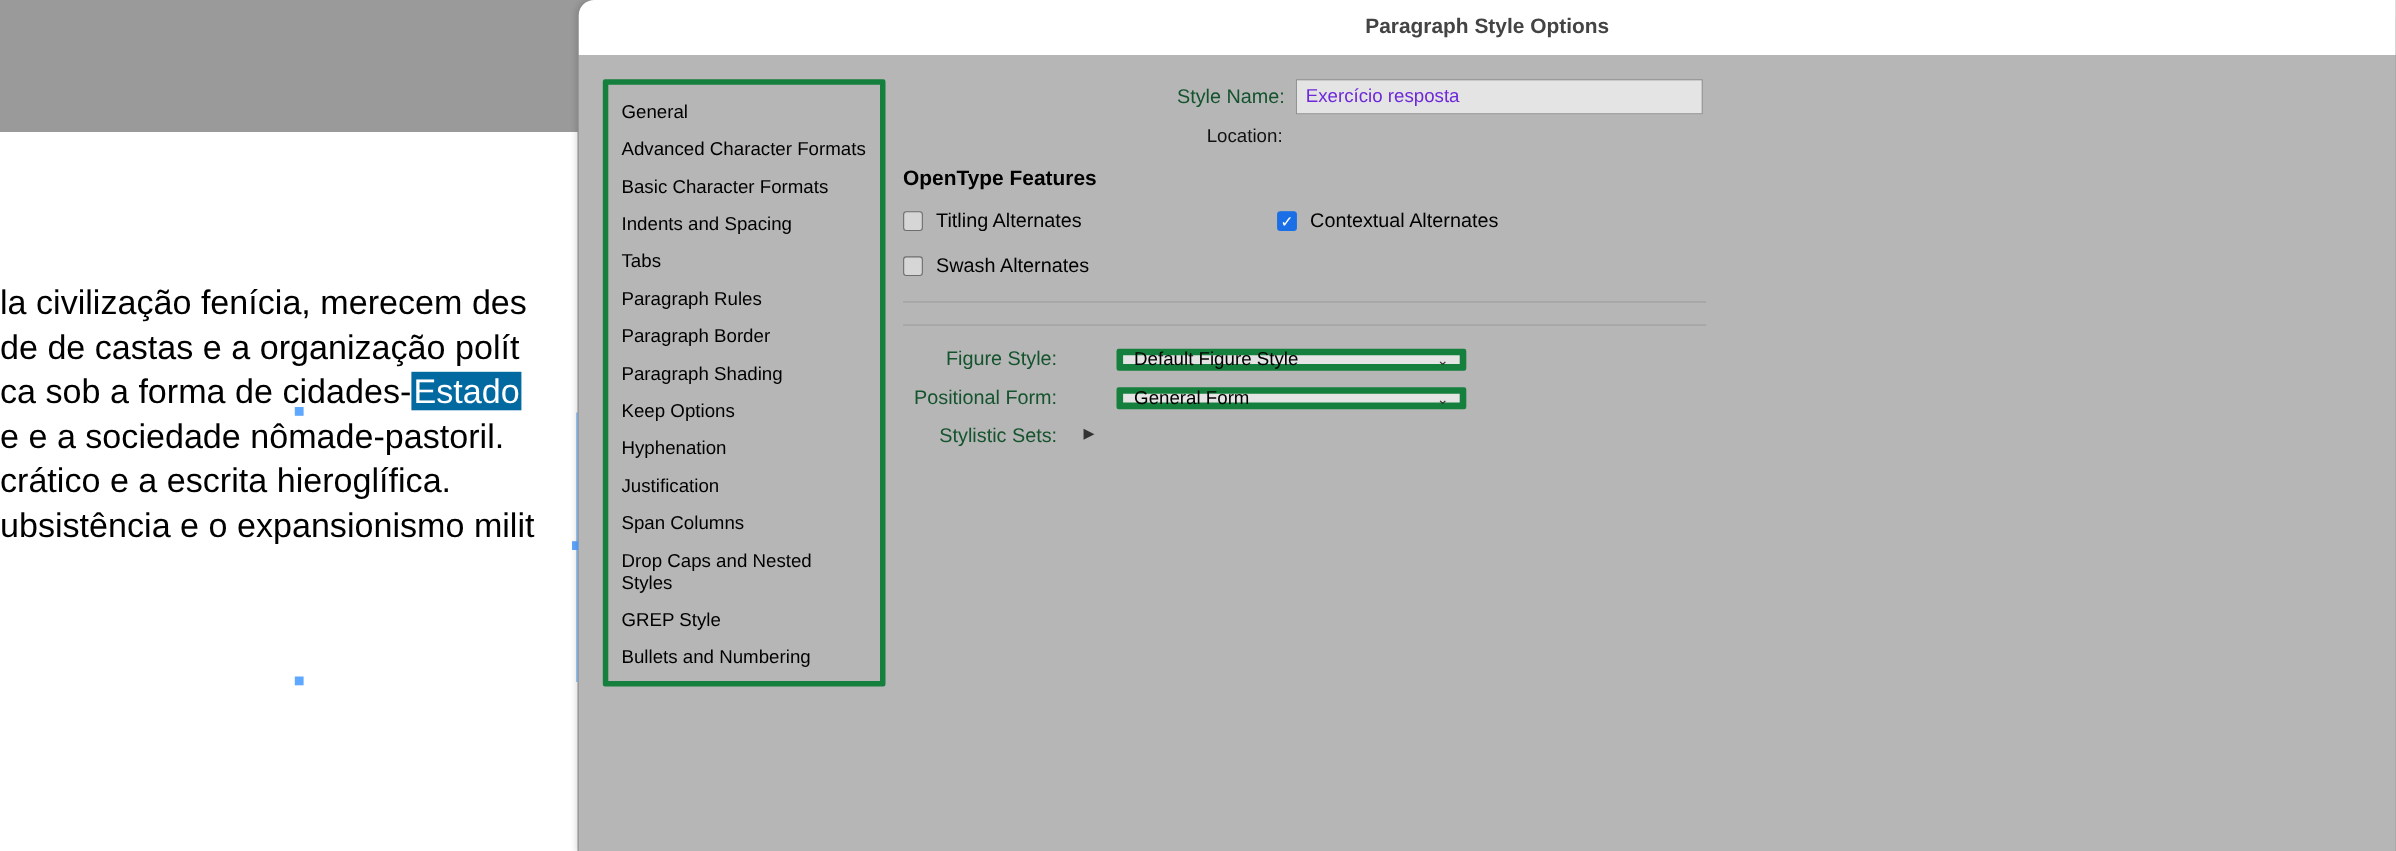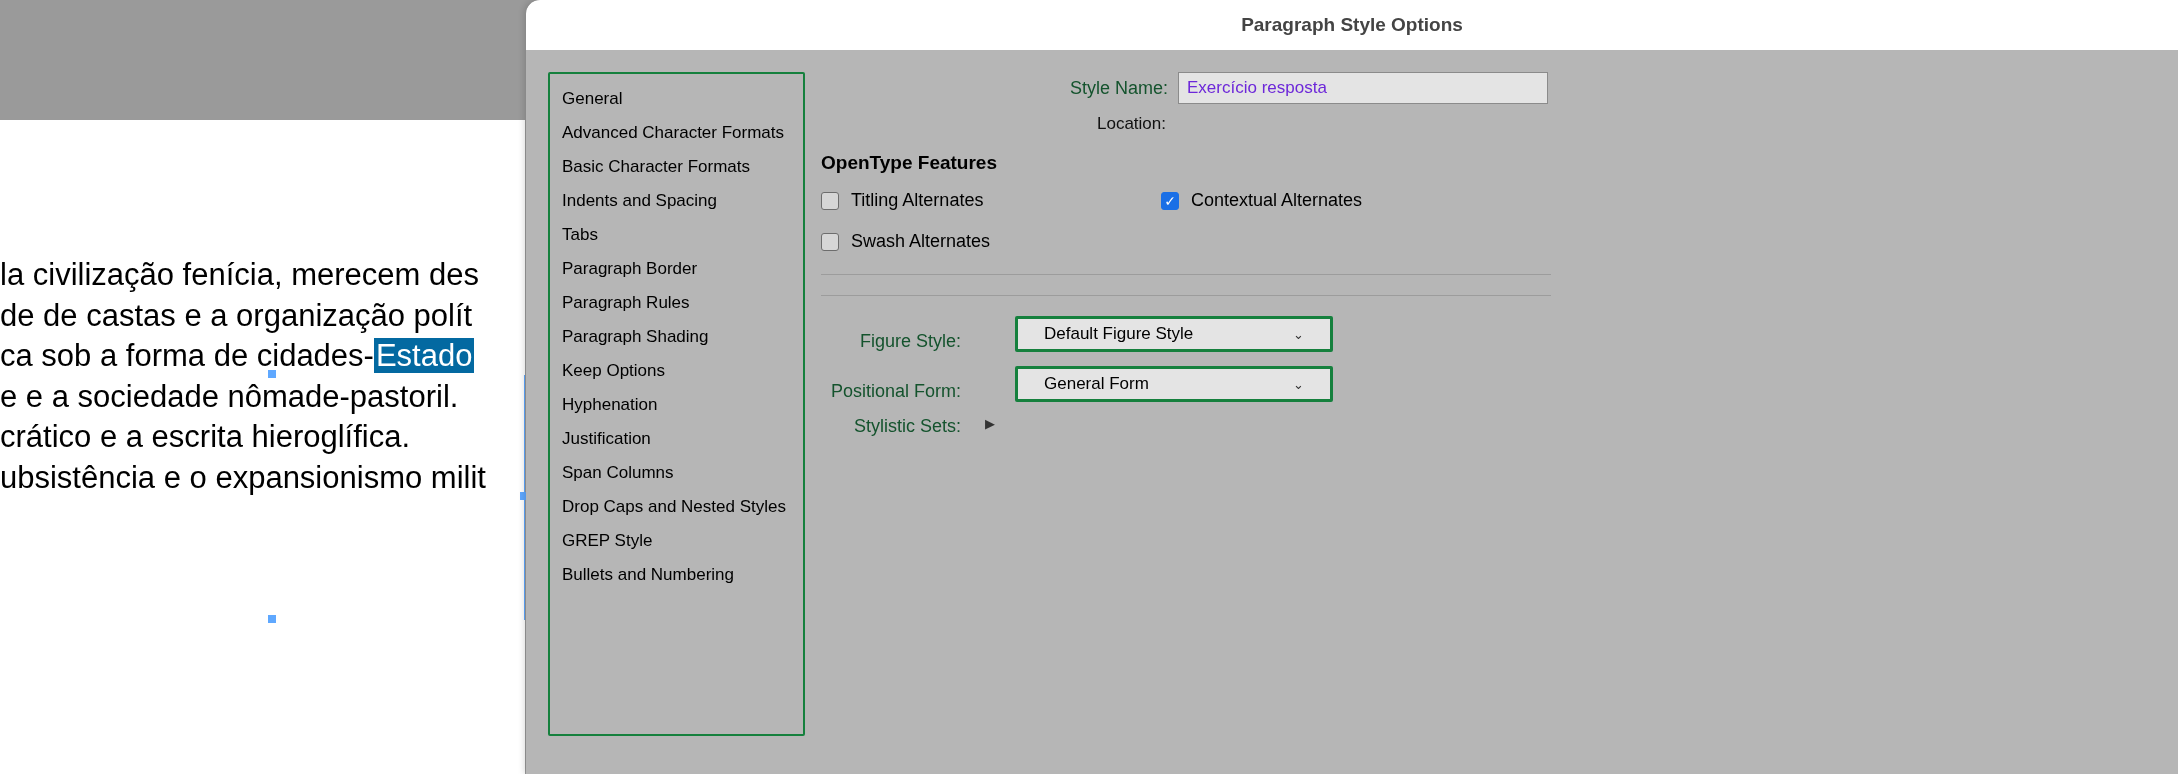--- a/index.html
+++ b/index.html
@@ -76,24 +76,24 @@
     border-top-left-radius: 14px;
   }
   .dialog-body {
     display: flex;
     height: calc(100% - 50px);
   }
   .side-list {
     width: 257px;
     margin: 22px 0 0 22px;
     background: #b6b6b6;
-    border: 2px solid #15803d;
+    border: 5px solid #15803d;
     border-radius: 2px;
     padding: 8px 0;
-    height: 664px;
+    height: 552px;
     overflow: hidden;
   }
   .side-item {
     font-size: 17px;
     color: #000;
     padding: 7px 12px;
     cursor: default;
   }
   .content-panel {
     flex: 1;
@@ -171,28 +171,28 @@
   }
   .dropdown-row {
     display: flex;
     align-items: flex-end;
     margin-bottom: 14px;
     gap: 44px;
   }
   .dropdown-row .label-right { width: 140px; }
   .dropdown {
     width: 318px;
-    height: 36px;
+    height: 20px;
     background: #e4e4e4;
-    border: 3px solid #15803d;
+    border: 6px solid #15803d;
     border-radius: 2px;
     display: flex;
     align-items: center;
     justify-content: space-between;
-    padding: 0 26px;
+    padding: 0 10px;
     font-size: 17px;
     color: #000;
   }
   .dropdown .arrow {
     font-size: 13px;
     color: #333;
   }
   .stylistic-row {
     display: flex;
     margin-bottom: 10px;
@@ -237,22 +237,22 @@
 
 <div class="dialog">
   <div class="dialog-title-bar">Paragraph Style Options</div>
   <div class="dialog-body">
     <div class="side-list">
       <div class="side-item">General</div>
       <div class="side-item">Advanced Character Formats</div>
       <div class="side-item">Basic Character Formats</div>
       <div class="side-item">Indents and Spacing</div>
       <div class="side-item">Tabs</div>
+      <div class="side-item">Paragraph Rules</div>
       <div class="side-item">Paragraph Border</div>
-      <div class="side-item">Paragraph Rules</div>
       <div class="side-item">Paragraph Shading</div>
       <div class="side-item">Keep Options</div>
       <div class="side-item">Hyphenation</div>
       <div class="side-item">Justification</div>
       <div class="side-item">Span Columns</div>
       <div class="side-item">Drop Caps and Nested Styles</div>
       <div class="side-item">GREP Style</div>
       <div class="side-item">Bullets and Numbering</div>
     </div>
 

